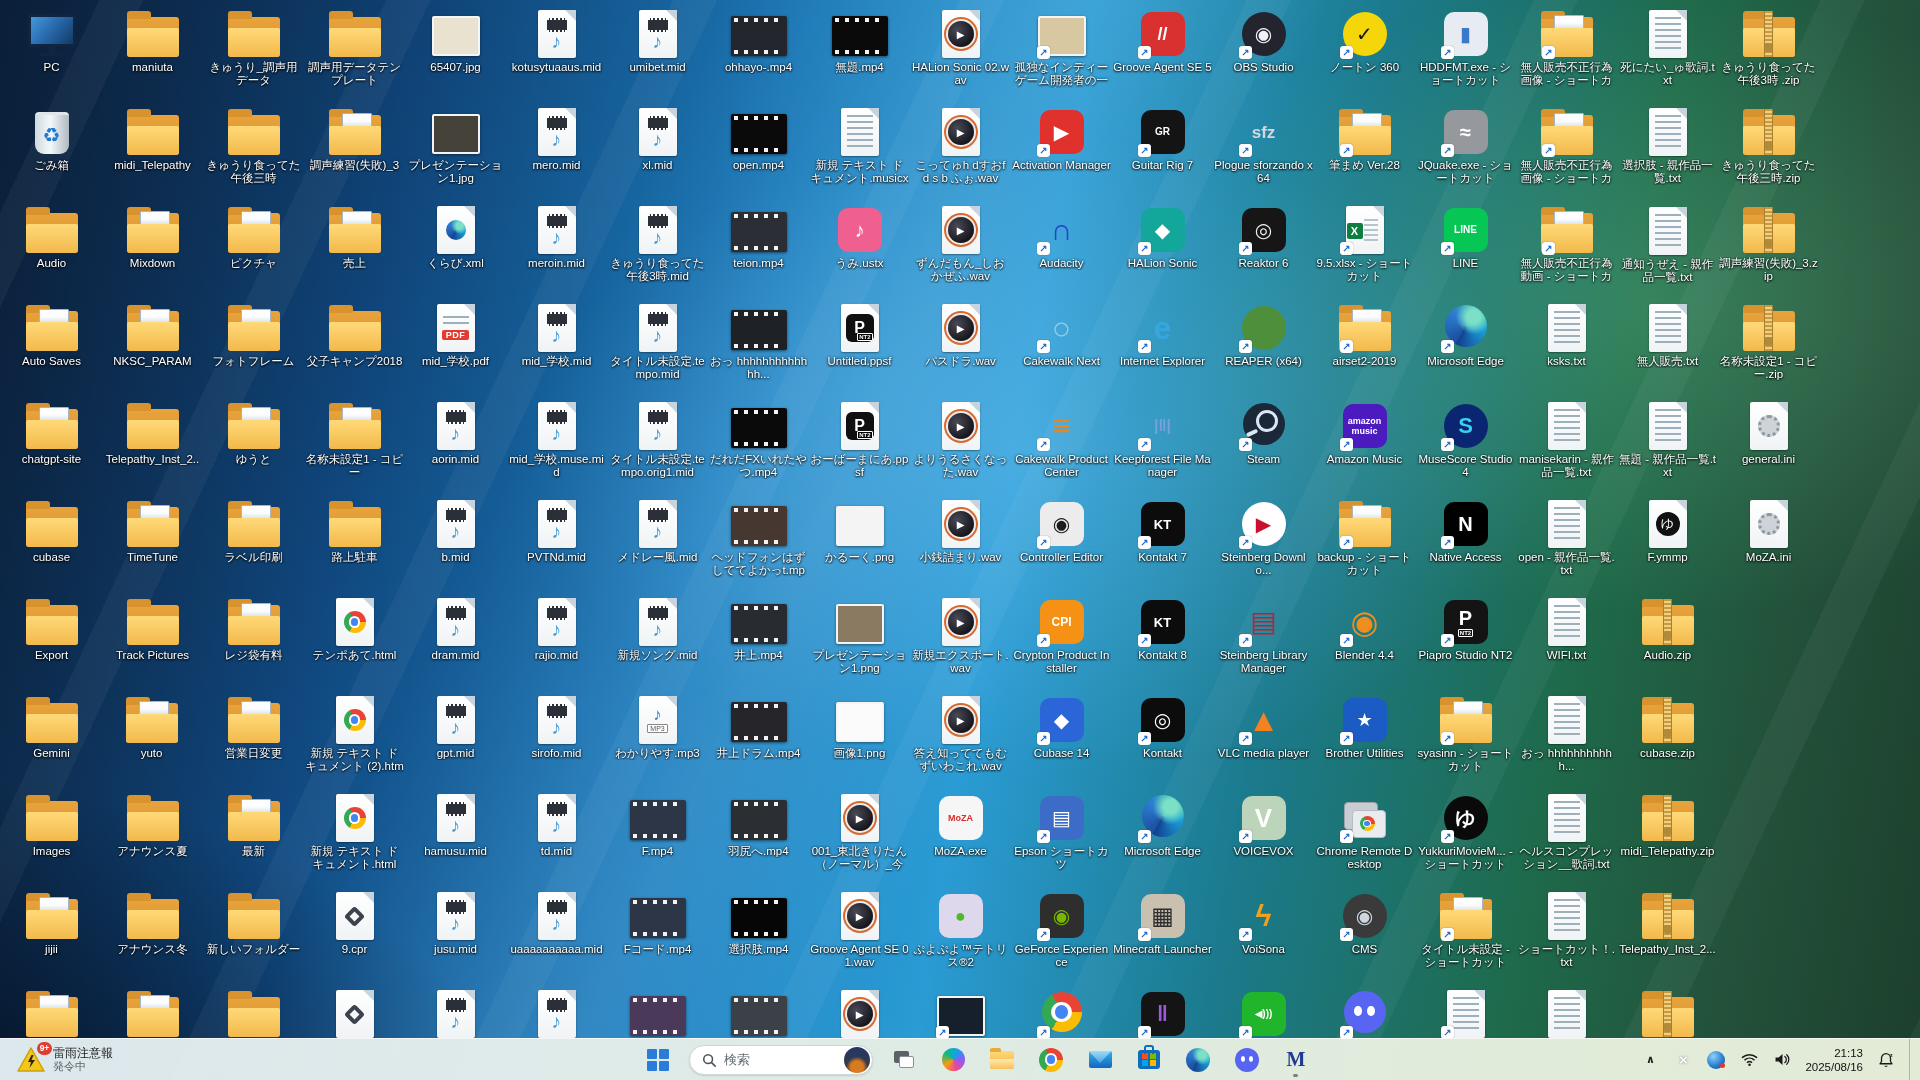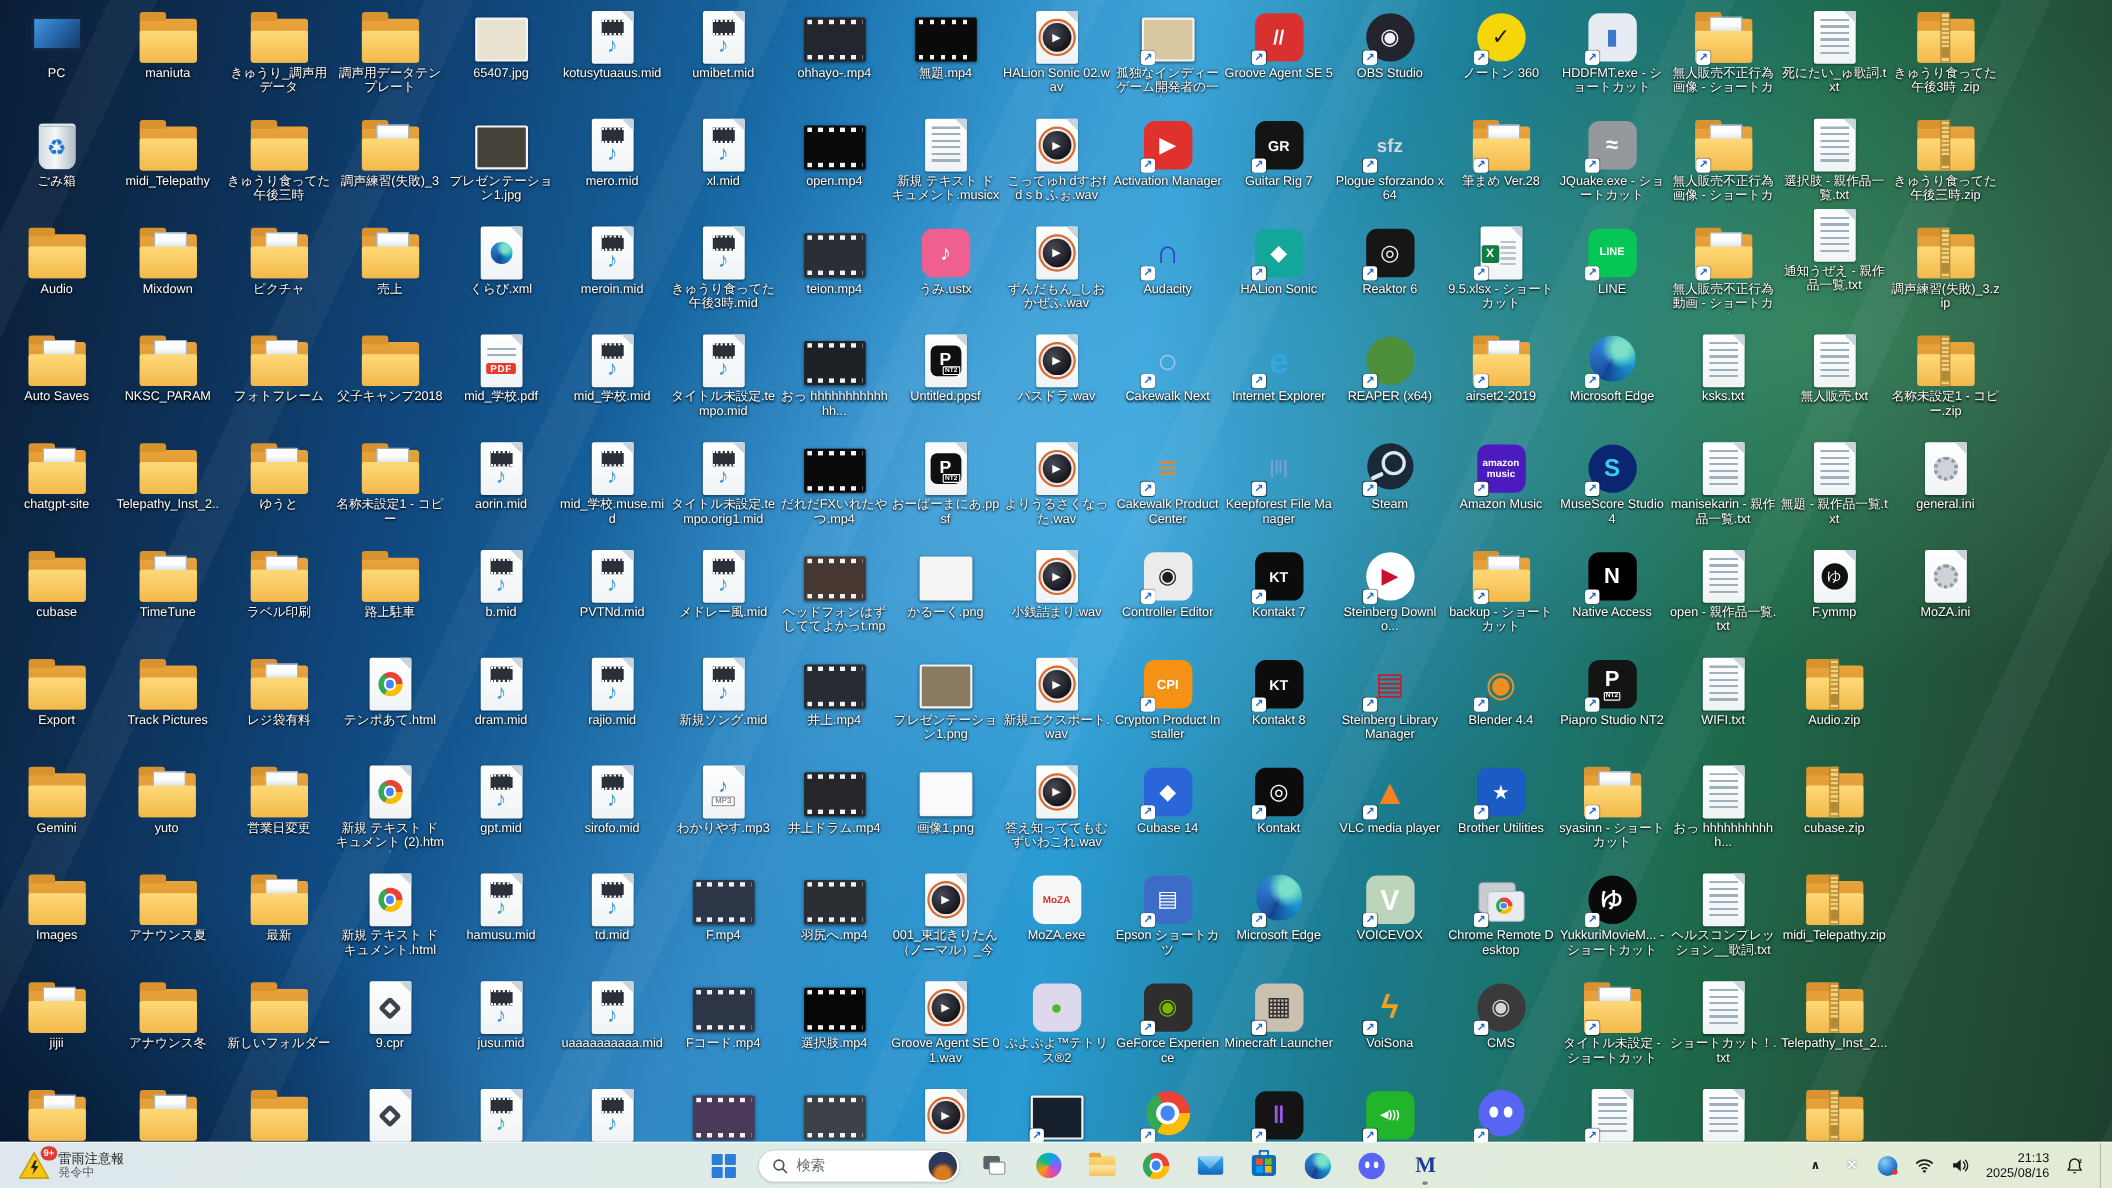--- a/index.html
+++ b/index.html
@@ -376,21 +376,21 @@
           <div class="appi" style="background: rgb(224, 49, 45); color: rgb(255, 255, 255);">
             <span style="font-size: 20px;">▶</span>
           </div>
           <span class="sc">↗</span>
         </div>
         <div class="lbl">Activation Manager</div>
       </div>
       <div class="icon" style="left: 1113px; top: 102px;">
         <div class="art">
           <div class="appi" style="background: rgb(20, 20, 20); color: rgb(255, 255, 255);">
-            <span style="font-size: 13px;">GR</span>
+            <span style="font-size: 10px;">GR</span>
           </div>
           <span class="sc">↗</span>
         </div>
         <div class="lbl">Guitar Rig 7</div>
       </div>
       <div class="icon" style="left: 1214px; top: 102px;">
         <div class="art">
           <div class="appi" style="background: transparent; color: rgb(213, 214, 224);">
             <span style="font-size: 17px;">sfz</span>
           </div>
@@ -587,21 +587,21 @@
         <div class="art">
           <div class="folder">
             <div class="back"></div>
             <div class="ph"></div>
             <div class="front"></div>
           </div>
           <span class="sc">↗</span>
         </div>
         <div class="lbl">無人販売不正行為動画 - ショートカット</div>
       </div>
-      <div class="icon" style="left: 1618px; top: 184px; align-items: flex-end;">
+      <div class="icon" style="left: 1618px; top: 201px; align-items: flex-end;">
         <div class="art">
           <div class="doc">
             <div class="txtlines"></div>
           </div>
         </div>
         <div class="lbl">通知うぜえ - 親作品一覧.txt</div>
       </div>
       <div class="icon" style="left: 1719px; top: 200px;">
         <div class="art">
           <div class="folder">

